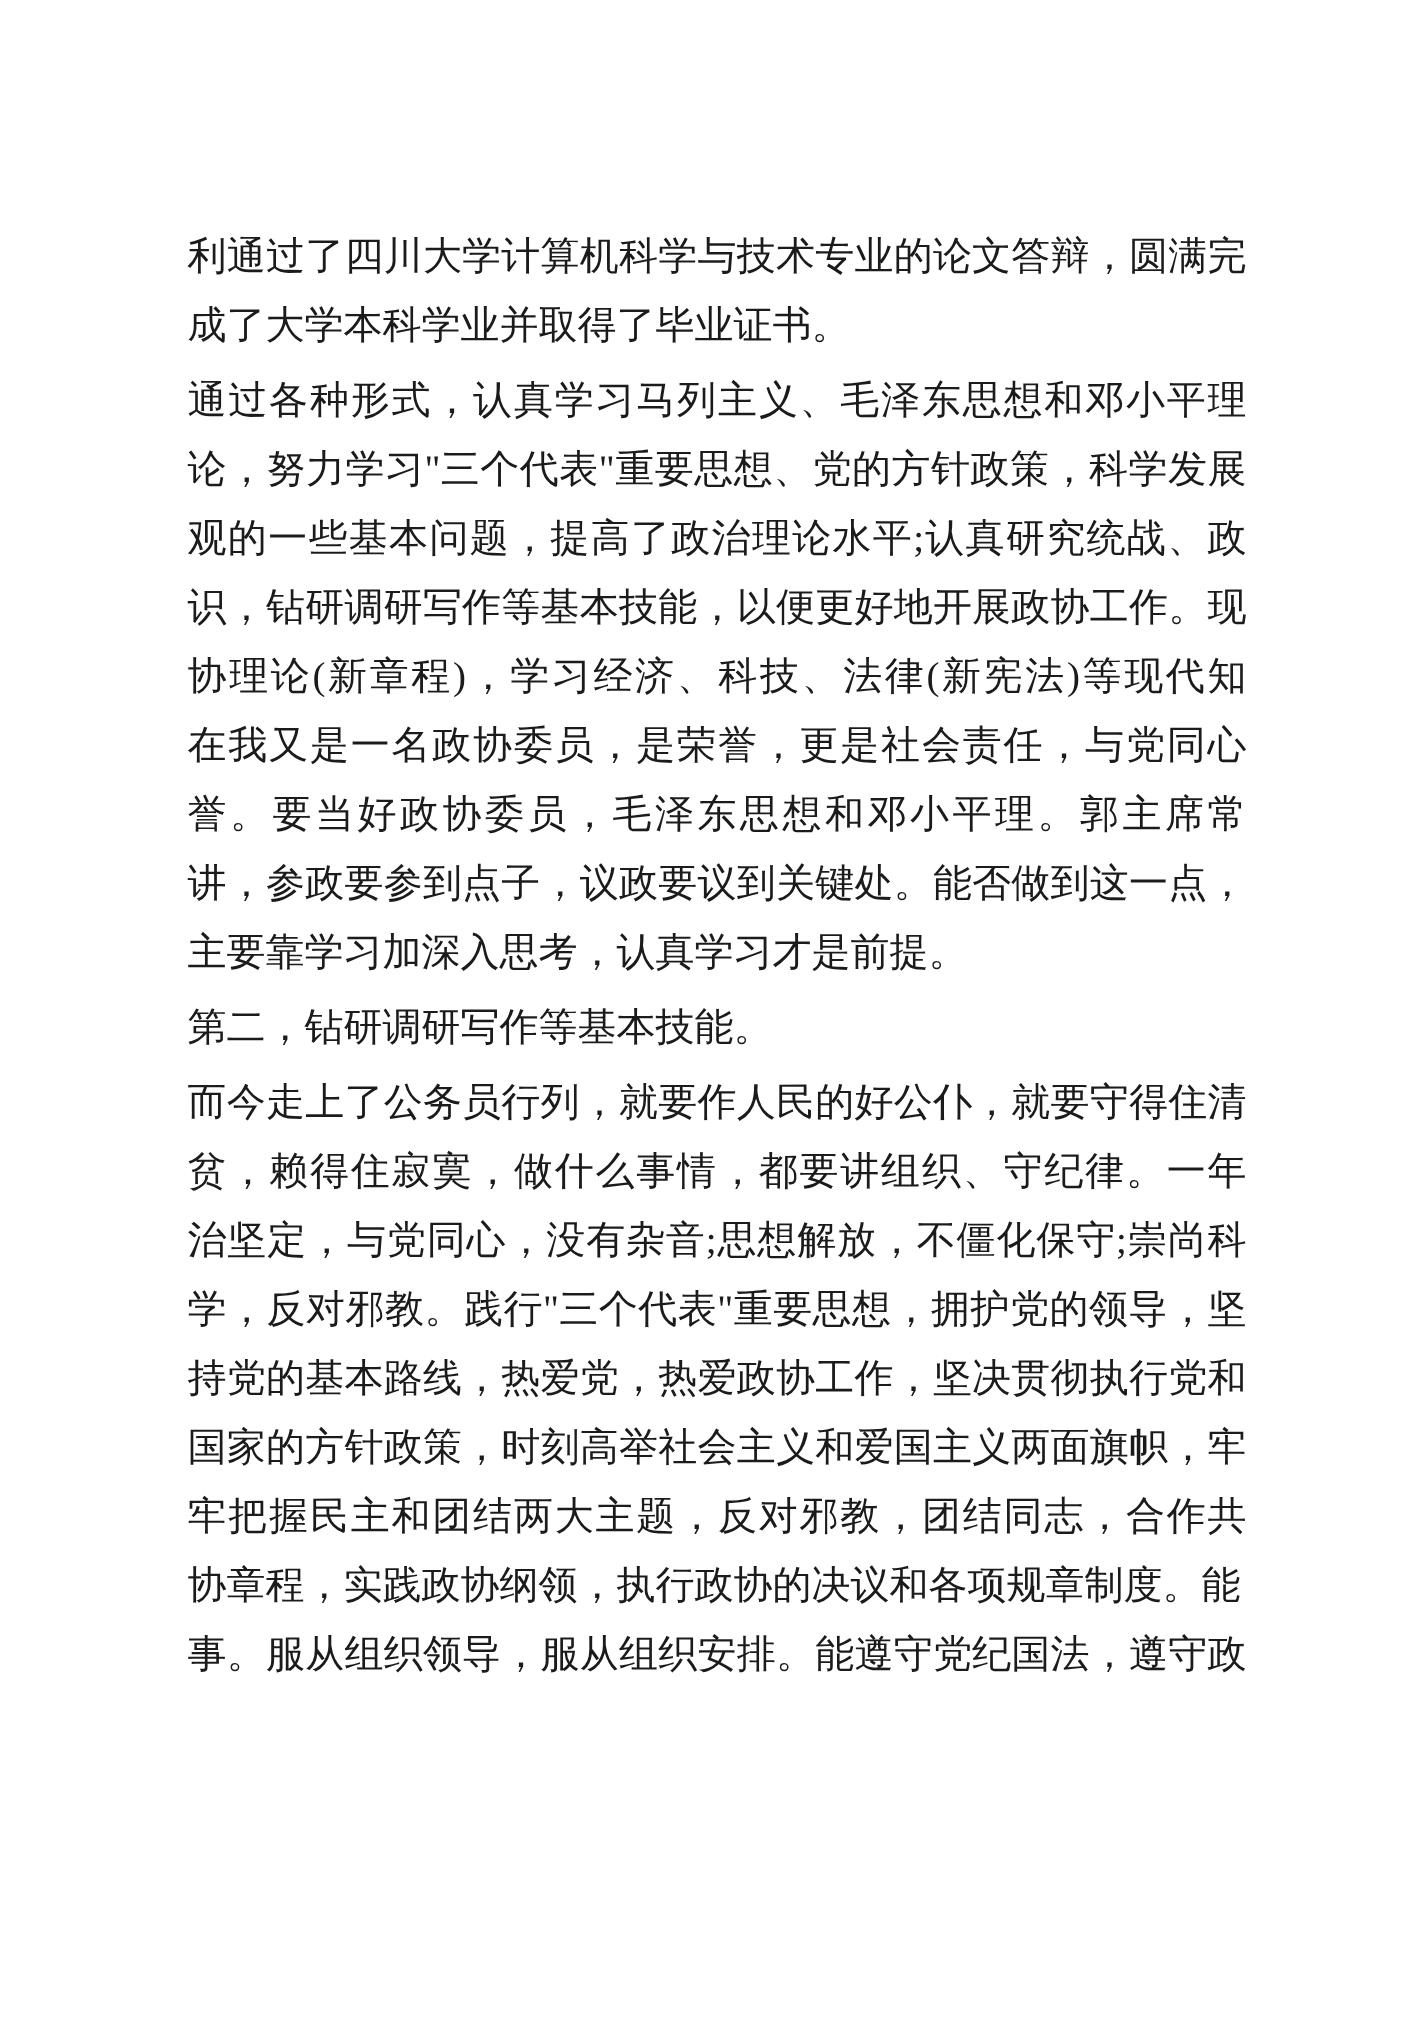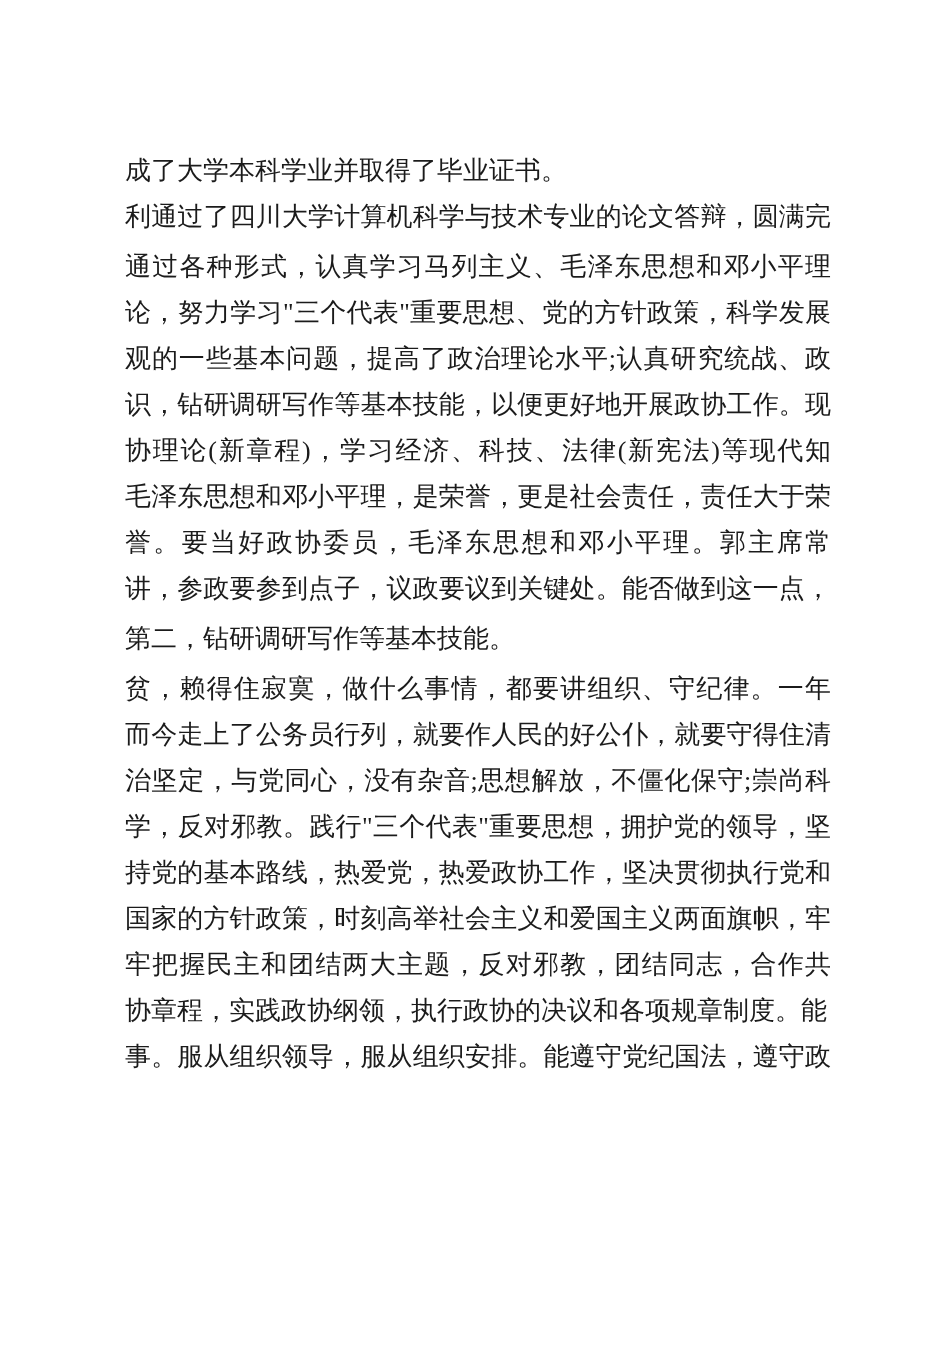--- a/index.html
+++ b/index.html
@@ -43,39 +43,40 @@
     text-align: left;
     text-align-last: left;
   }
 </style>
 </head>
 <body>
 
 <div class="page">
   <div class="text-block">
       <div class="para">
+        <div class="line full">利通过了四川大学计算机科学与技术专业的论文答辩，圆满完</div>
         <div class="line last">成了大学本科学业并取得了毕业证书。</div>
-        <div class="line full">利通过了四川大学计算机科学与技术专业的论文答辩，圆满完</div>
       </div>
       <div class="para">
         <div class="line full">通过各种形式，认真学习马列主义、毛泽东思想和邓小平理</div>
         <div class="line full">论，努力学习"三个代表"重要思想、党的方针政策，科学发展</div>
         <div class="line full">观的一些基本问题，提高了政治理论水平;认真研究统战、政</div>
         <div class="line full">识，钻研调研写作等基本技能，以便更好地开展政协工作。现</div>
         <div class="line full">协理论(新章程)，学习经济、科技、法律(新宪法)等现代知</div>
-        <div class="line full">毛泽东思想和邓小平理，是荣誉，更是社会责任，责任大于荣</div>
+        <div class="line full">在我又是一名政协委员，是荣誉，更是社会责任，与党同心</div>
         <div class="line full">誉。要当好政协委员，毛泽东思想和邓小平理。郭主席常</div>
         <div class="line full">讲，参政要参到点子，议政要议到关键处。能否做到这一点，</div>
+        <div class="line last">主要靠学习加深入思考，认真学习才是前提。</div>
       </div>
       <div class="para">
         <div class="line last">第二，钻研调研写作等基本技能。</div>
       </div>
       <div class="para">
+        <div class="line full">而今走上了公务员行列，就要作人民的好公仆，就要守得住清</div>
         <div class="line full">贫，赖得住寂寞，做什么事情，都要讲组织、守纪律。一年</div>
-        <div class="line full">而今走上了公务员行列，就要作人民的好公仆，就要守得住清</div>
         <div class="line full">治坚定，与党同心，没有杂音;思想解放，不僵化保守;崇尚科</div>
         <div class="line full">学，反对邪教。践行"三个代表"重要思想，拥护党的领导，坚</div>
         <div class="line full">持党的基本路线，热爱党，热爱政协工作，坚决贯彻执行党和</div>
         <div class="line full">国家的方针政策，时刻高举社会主义和爱国主义两面旗帜，牢</div>
         <div class="line full">牢把握民主和团结两大主题，反对邪教，团结同志，合作共</div>
         <div class="line last">协章程，实践政协纲领，执行政协的决议和各项规章制度。能</div>
         <div class="line full">事。服从组织领导，服从组织安排。能遵守党纪国法，遵守政</div>
       </div>
     </div>
 </div>

